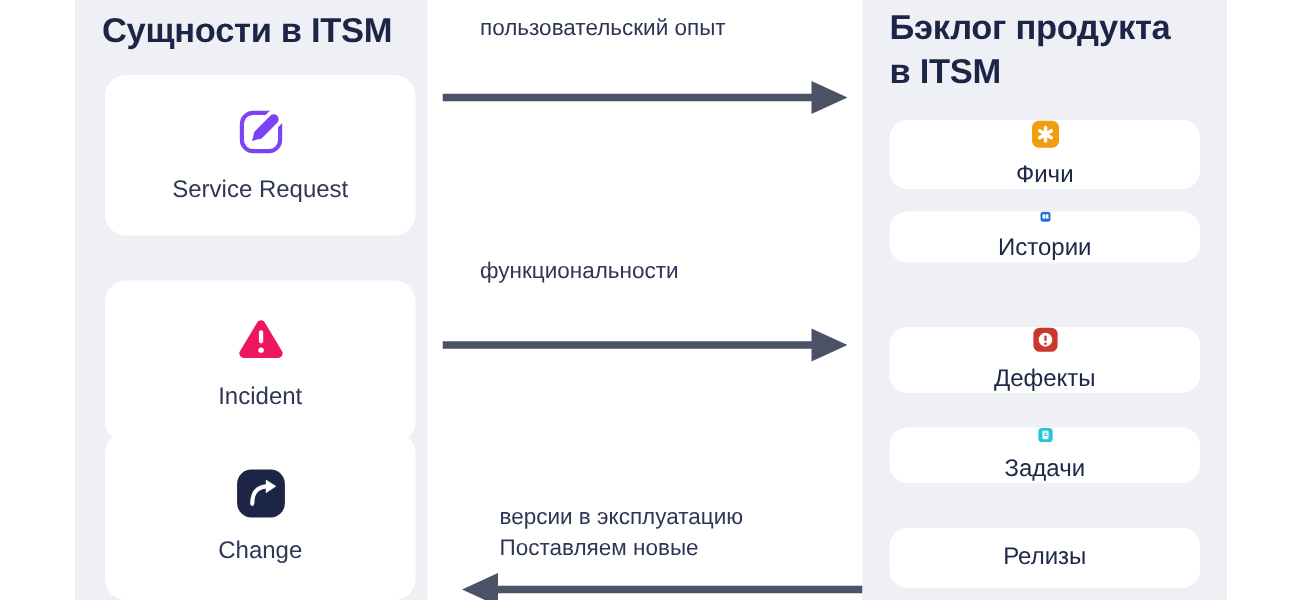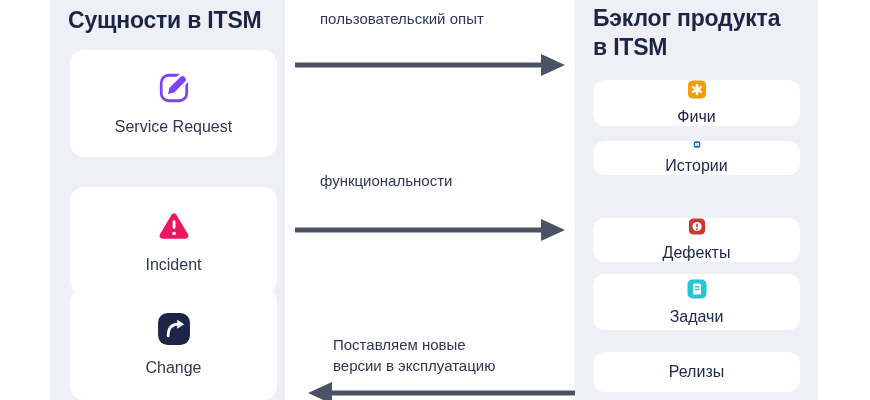--- a/index.html
+++ b/index.html
@@ -84,22 +84,22 @@
 
   <div class="flow-label" style="left:320px;top:170px;">
     <div>функциональности</div>
   </div>
   <svg class="arrow-svg" style="left:295px;top:217px;" width="270" height="26">
     <line x1="0" y1="13" x2="247" y2="13" stroke="var(--arrow)" stroke-width="5"></line>
     <polygon points="246,2 270,13 246,24" fill="var(--arrow)"></polygon>
   </svg>
 
   <div class="flow-label" style="left:333px;top:334px;">
+    <div>версии в эксплуатацию</div>
     <div>Поставляем новые</div>
-    <div>версии в эксплуатацию</div>
   </div>
   <svg class="arrow-svg" style="left:306px;top:380px;" width="269" height="26">
     <line x1="24" y1="13" x2="269" y2="13" stroke="var(--arrow)" stroke-width="5"></line>
     <polygon points="26,2 2,13 26,24" fill="var(--arrow)"></polygon>
   </svg>
 
   <div class="col-title right">
     <div>Бэклог продукта</div>
     <div>в ITSM</div>
   </div>
@@ -128,21 +128,21 @@
   <div class="item-card" style="top:218px;height:44px;">
     <svg class="icon" width="20" height="20" viewBox="0 0 20 20">
       <rect x="0.5" y="0.5" width="19" height="19" rx="5" fill="#c8392c"></rect>
       <circle cx="10" cy="10" r="5.4" fill="#ffffff"></circle>
       <rect x="9.1" y="6.6" width="1.8" height="4.5" rx="0.9" fill="#c8392c"></rect>
       <circle cx="10" cy="13.2" r="1.05" fill="#c8392c"></circle>
     </svg>
     <div class="label">Дефекты</div>
   </div>
 
-  <div class="item-card" style="top:274px;height:56px;">
+  <div class="item-card" style="top:285px;height:37px;">
     <svg class="icon" width="20" height="20" viewBox="0 0 20 20">
       <rect x="0.5" y="0.5" width="19" height="19" rx="5" fill="#27c4d5"></rect>
       <rect x="6" y="4.4" width="8" height="11.2" rx="1.6" fill="#ffffff"></rect>
       <rect x="7.6" y="7" width="4.8" height="1.4" rx="0.7" fill="#27c4d5"></rect>
       <rect x="7.6" y="9.8" width="4.8" height="1.4" rx="0.7" fill="#27c4d5"></rect>
     </svg>
     <div class="label">Задачи</div>
   </div>
 
   <div class="item-card" style="top:352px;height:40px;">

